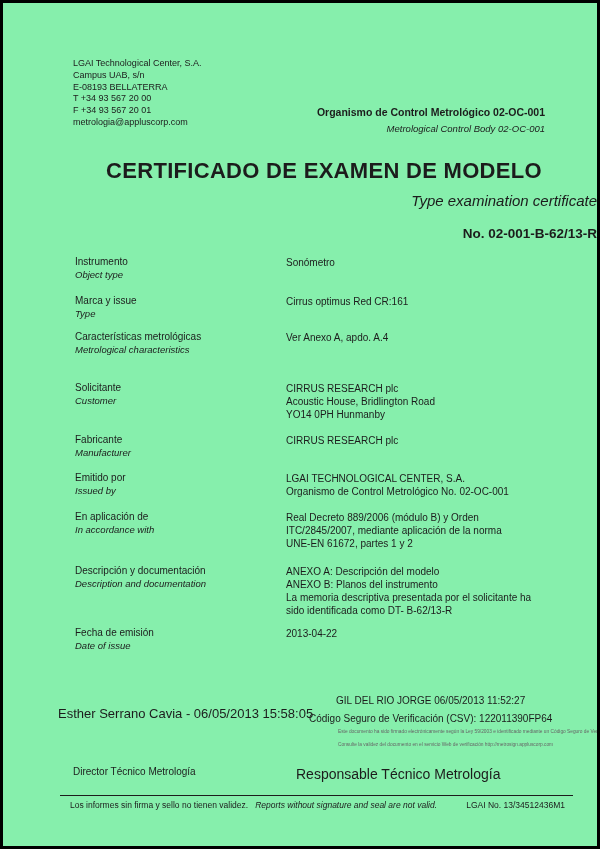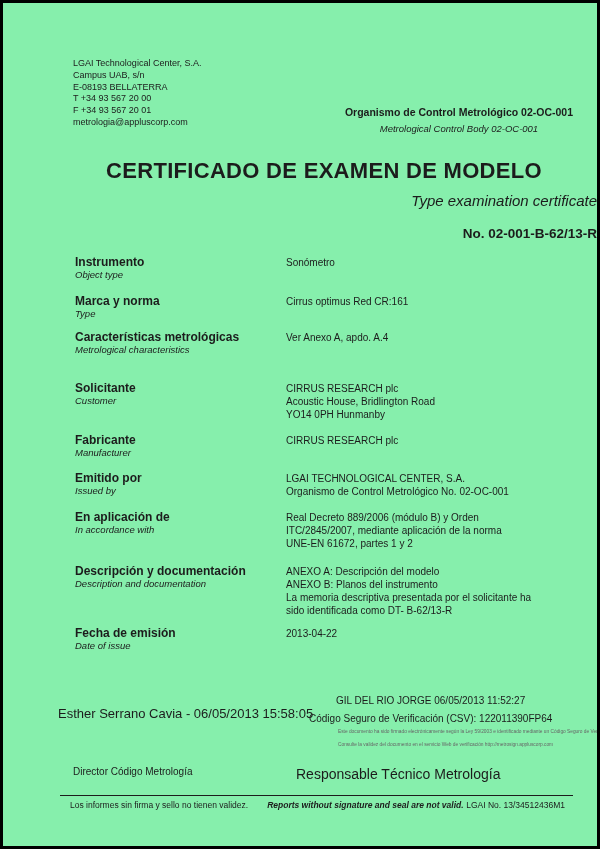--- a/index.html
+++ b/index.html
@@ -17,22 +17,22 @@
   
   .company-block {
     position: absolute;
     left: 70px; top: 55px;
     font-size: 9px;
     line-height: 11.8px;
     white-space: pre-line;
   }
   .control-body {
     position: absolute;
-    right: 24px; top: 103px;
-    text-align: center;
+    right: 52px; top: 103px;
+    text-align: right;
   }
   .control-body .cb-es { font-weight: bold; font-size: 10.5px; }
   .control-body .cb-en { font-style: italic; font-size: 9.5px; margin-top: 5px; }
   
   .cert-title {
     position: absolute;
     left: 0; top: 155px;
     width: 100%;
     text-align: center;
     font-weight: bold;
@@ -54,21 +54,21 @@
     width: 100%;
     text-align: right;
     font-weight: bold;
     font-size: 13.5px;
   }
   
   .field-row { position: absolute; left: 0; width: 100%; }
   .field-label {
     position: absolute; left: 72px; width: 205px;
   }
-  .field-label .l-es { font-weight: bold; font-size: 12px; line-height: 12.5px; }
+  .field-label .l-es { font-weight: normal; font-size: 10px; line-height: 12.5px; }
   .field-label .l-en { font-style: italic; font-size: 9.5px; line-height: 12px; }
   .field-value {
     position: absolute; left: 283px; width: 285px;
     font-size: 10px;
     line-height: 13px;
     white-space: pre-line;
   }
   
   .sig-left {
     position: absolute; left: 55px; top: 703px;
@@ -100,21 +100,21 @@
   
   .footer-rule {
     position: absolute; left: 57px; top: 792px;
     width: 513px; height: 0;
     border-top: 1.5px solid #1c1c1c;
   }
   .footer-text {
     position: absolute; left: 67px; top: 797px;
     font-size: 8.5px;
   }
-  .footer-text .f-en { font-style: italic; margin-left: 19px; font-weight: bold; }
+  .footer-text .f-en { font-style: italic; margin-left: 7px; }
   .footer-ref {
     position: absolute; right: 32px; top: 797px;
     font-size: 8.5px;
   }
 </style>
 </head>
 <body>
 
 <div class="page">
 
@@ -136,21 +136,21 @@
   <div class="field-row" style="top:253px">
     <div class="field-label">
       <div class="l-es">Instrumento</div>
       <div class="l-en">Object type</div>
     </div>
     <div class="field-value">Sonómetro</div>
   </div>
 
   <div class="field-row" style="top:292px">
     <div class="field-label">
-      <div class="l-es">Marca y norma</div>
+      <div class="l-es">Marca y issue</div>
       <div class="l-en">Type</div>
     </div>
     <div class="field-value">Cirrus optimus Red CR:161</div>
   </div>
 
   <div class="field-row" style="top:328px">
     <div class="field-label">
       <div class="l-es">Características metrológicas</div>
       <div class="l-en">Metrological characteristics</div>
     </div>
@@ -211,21 +211,21 @@
       <div class="l-en">Date of issue</div>
     </div>
     <div class="field-value">2013-04-22</div>
   </div>
 
   <div class="sig-left">Esther Serrano Cavia -  06/05/2013 15:58:05</div>
   <div class="sig-right">GIL DEL RIO JORGE 06/05/2013 11:52:27
 Código Seguro de Verificación (CSV): 122011390FP64</div>
   <div class="fine-print fp1">Este documento ha sido firmado electrónicamente según la Ley 59/2003 e identificado mediante un Código Seguro de Verificación (CSV).</div>
   <div class="fine-print fp2">Consulte la validez del documento en el servicio Web de verificación http://metrosign.appluscorp.com</div>
-  <div class="role-left">Director Código Metrología</div>
+  <div class="role-left">Director Técnico Metrología</div>
   <div class="role-right">Responsable Técnico Metrología</div>
 
   <div class="footer-rule"></div>
   <div class="footer-text">
     <span class="f-es">Los informes sin firma y sello no tienen validez.</span><span class="f-en">Reports without signature and seal are not valid.</span>
   </div>
   <div class="footer-ref">LGAI No. 13/34512436M1</div>
 
 </div>
 

